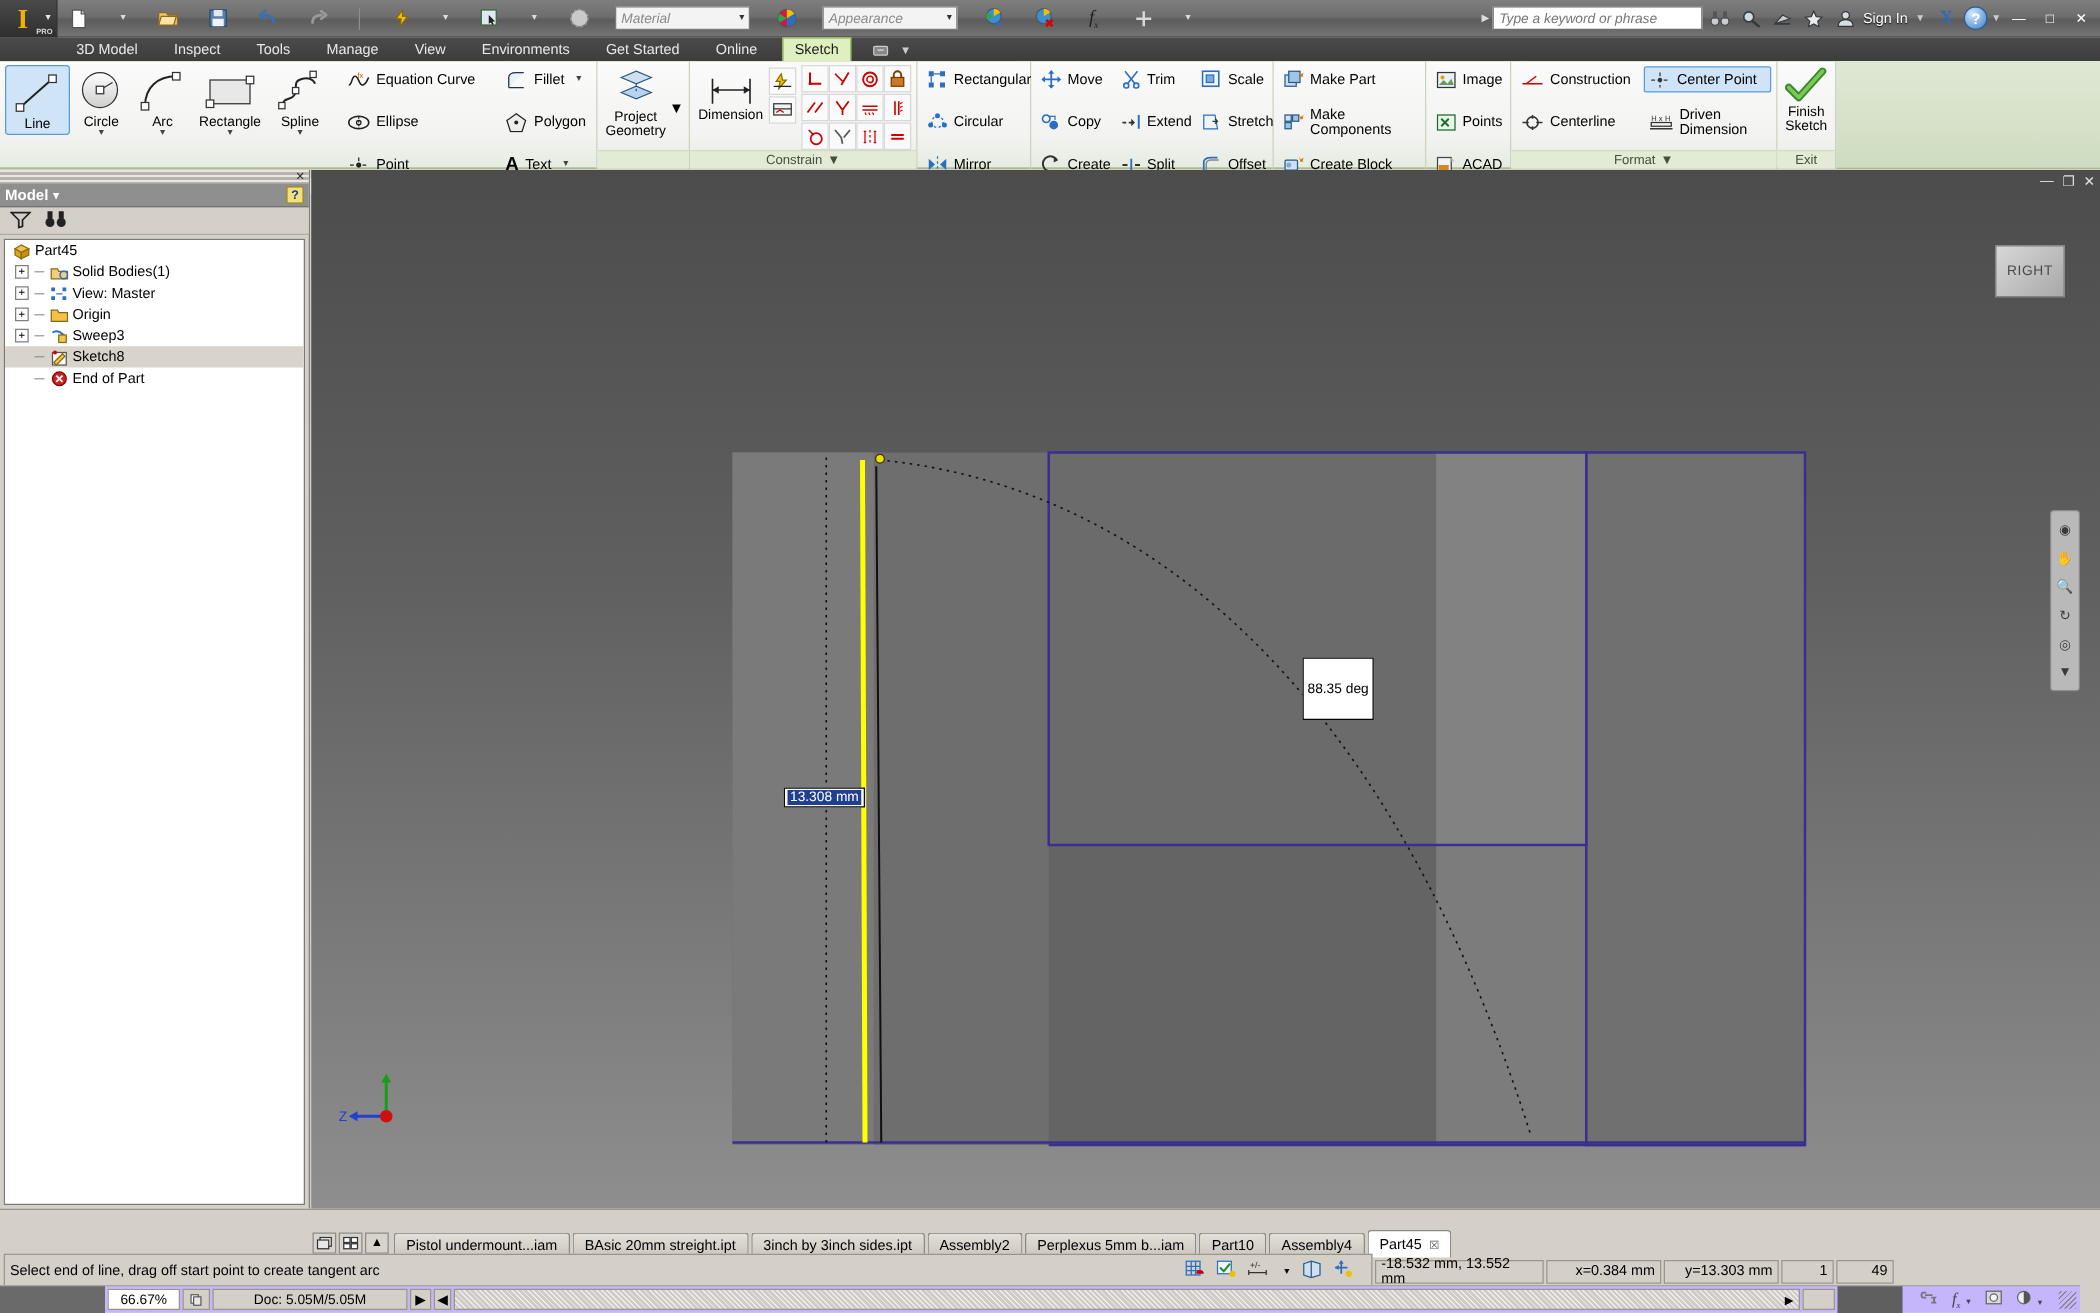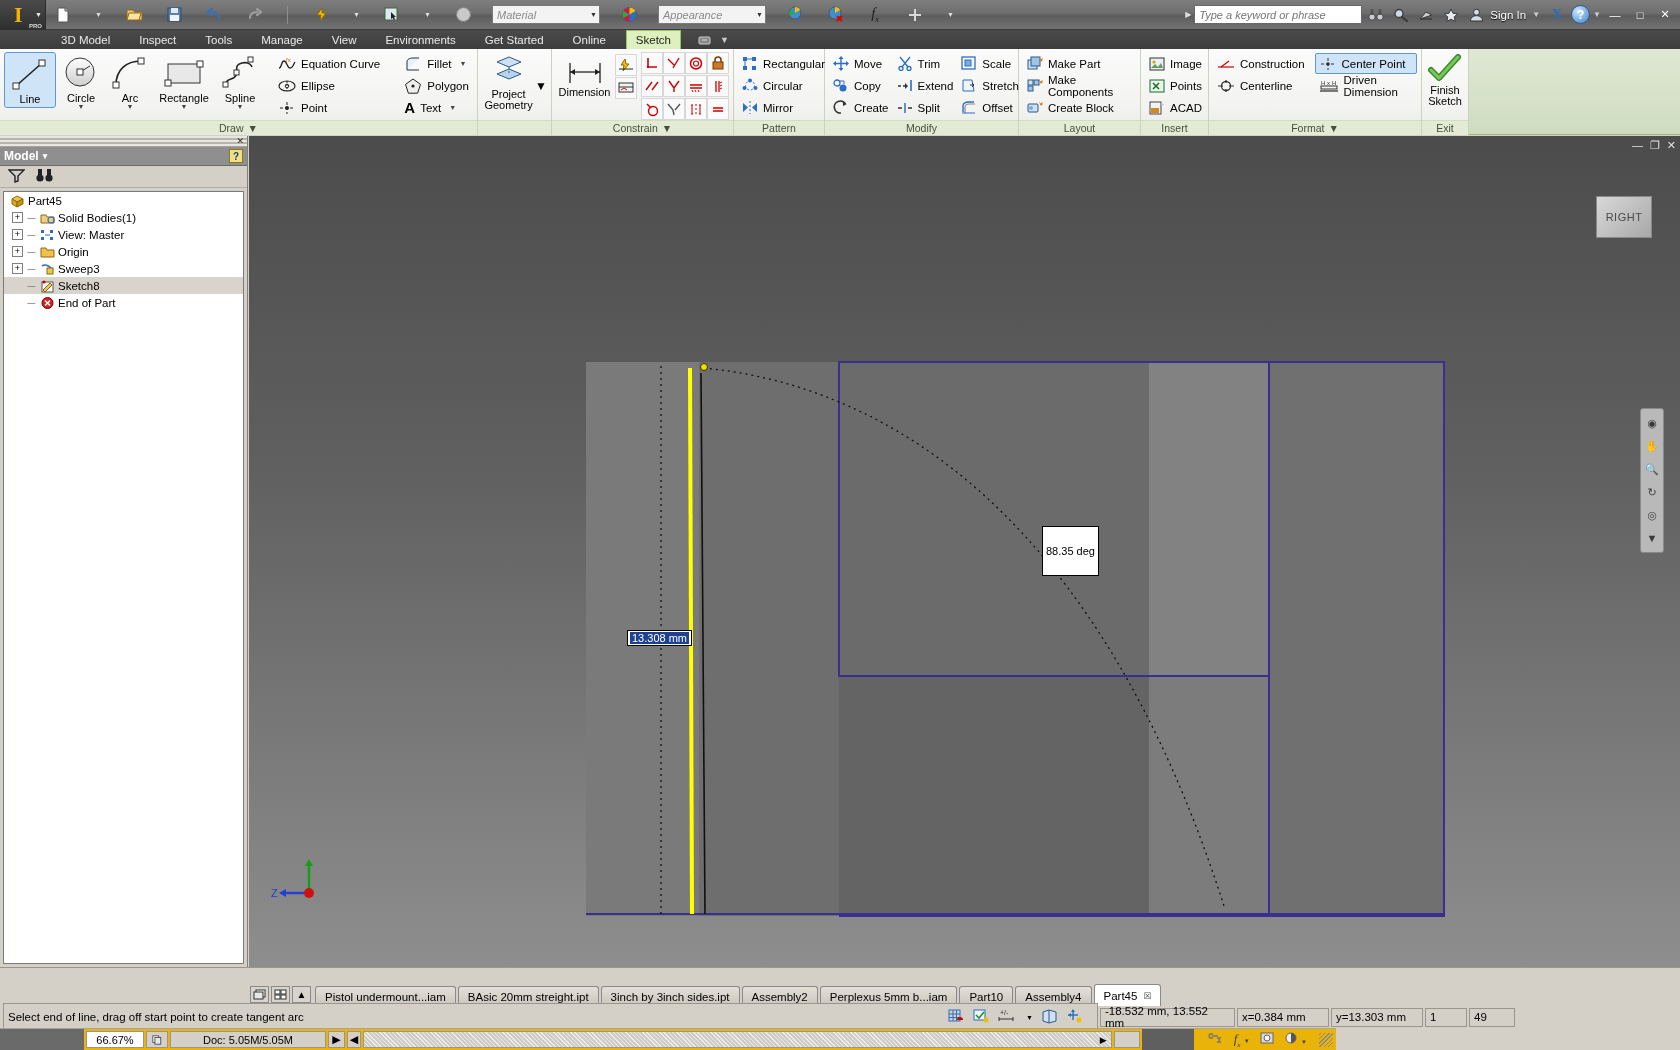--- a/index.html
+++ b/index.html
@@ -60,21 +60,21 @@
   .rpanel-body { flex:1; display:flex; align-items:flex-start; padding:3px 4px 0 4px; }
   .rpanel-title { height:15px; background:#e3ebd7; font-size:10.5px; color:#44513a;
     display:flex; align-items:center; justify-content:center; gap:4px;
     border-top:1px solid #d2ddc4;}
   .big { width:auto; min-width:46px; padding:2px 4px; display:flex; flex-direction:column;
     align-items:center; border-radius:3px; }
   .big.sel { background:#cfe4f7; border:1px solid #5b9bd5; }
   .big .lbl { font-size:11px; margin-top:1px; text-align:center; line-height:11px;}
   .big .dd { font-size:7px; color:#444; line-height:6px; }
   .ico { display:flex; align-items:center; justify-content:center; }
-  .small-col { display:flex; flex-direction:column; gap:1px; padding-top:1px;}
+  .small-col { display:flex; flex-direction:column; gap:13px; padding-top:1px;}
   .srow { display:flex; align-items:center; gap:5px; height:21px; padding:0 4px; border-radius:2px;}
   .srow.sel { background:#cfe4f7; border:1px solid #5b9bd5; padding:0 3px; }
   .srow .lbl { font-size:11.5px; }
   .srow .dd { font-size:7px; color:#444; margin-left:3px; }
   .cgrid { display:flex; flex-direction:column; }
   .crow { display:flex; }
   .cbtn { width:22px; height:22px; display:flex; align-items:center; justify-content:center;
     border:1px solid #d7d7d7; background:#fafafa; }
 
   
@@ -137,24 +137,24 @@
   .dtab.active { background:#fff; height:23px; font-weight:normal; }
   .dtab .x { margin-left:6px; font-size:9px; color:#555; }
 
   .statusbar { position:absolute; left:0; bottom:22px; width:1680px; height:22px;
     background:#d4d0c8; display:flex; align-items:center; }
   .sb-prompt { flex:0 0 auto; width:1095px; height:19px; margin-left:3px;
     background:#d4d0c8; border:1px solid #9a968e; display:flex; align-items:center;
     padding:13px 4px; font-size:11.5px; }
   .sb-icons { display:flex; align-items:center; gap:8px; padding:0 10px; }
   .sb-field { height:19px; border:1px solid #9a968e; background:#d4d0c8;
-    display:flex; align-items:center; padding:0 4px; font-size:11.5px; margin-left:2px;}
-
-  .botbar { position:absolute; left:0; bottom:0; width:1336px; height:22px;
-    background:#eab308; border-top:1px solid #a8a49c; display:flex; align-items:center; gap:2px;}
+    display:flex; align-items:center; padding:0 4px; font-size:11.5px; margin-left:2px;justify-content:flex-end;}
+
+  .botbar { position:absolute; left:0; bottom:0; width:1664px; height:22px;
+    background:#c4b5fd; border-top:1px solid #a8a49c; display:flex; align-items:center; gap:2px;}
   .bb-dark { width:84px; height:22px; background:#6a6a6a; }
   .bb-field { height:17px; border:1px solid #9a968e; background:#fff; display:flex;
     align-items:center; justify-content:center; font-size:11px; padding:0 5px;}
   .bb-gray { height:17px; border:1px solid #9a968e; background:#d4d0c8; display:flex;
     align-items:center; justify-content:center; font-size:11px; padding:0 5px;}
   .bb-scroll { flex:1; height:17px;
     background:repeating-linear-gradient(45deg,#ececec 0 1px,#d0ccc4 1px 3px);
     border:1px solid #9a968e; display:flex; align-items:center; justify-content:flex-end;}
   .bb-icons { display:flex; align-items:center; gap:10px; padding:0 10px; }
 </style>

